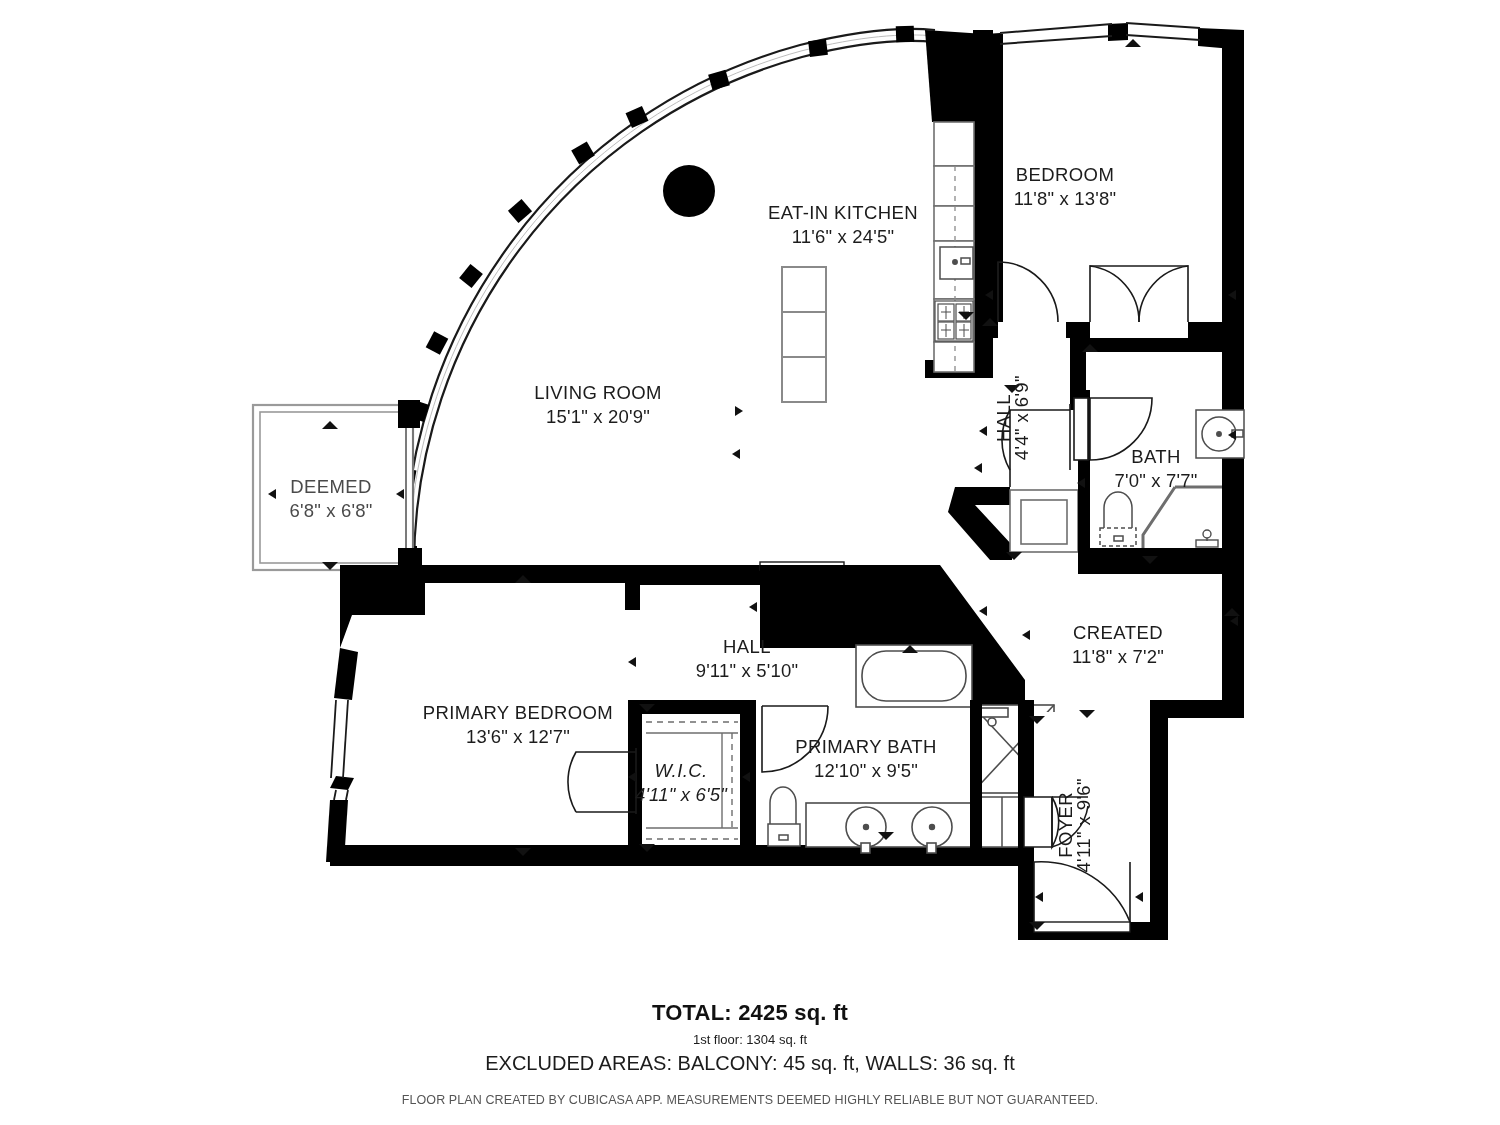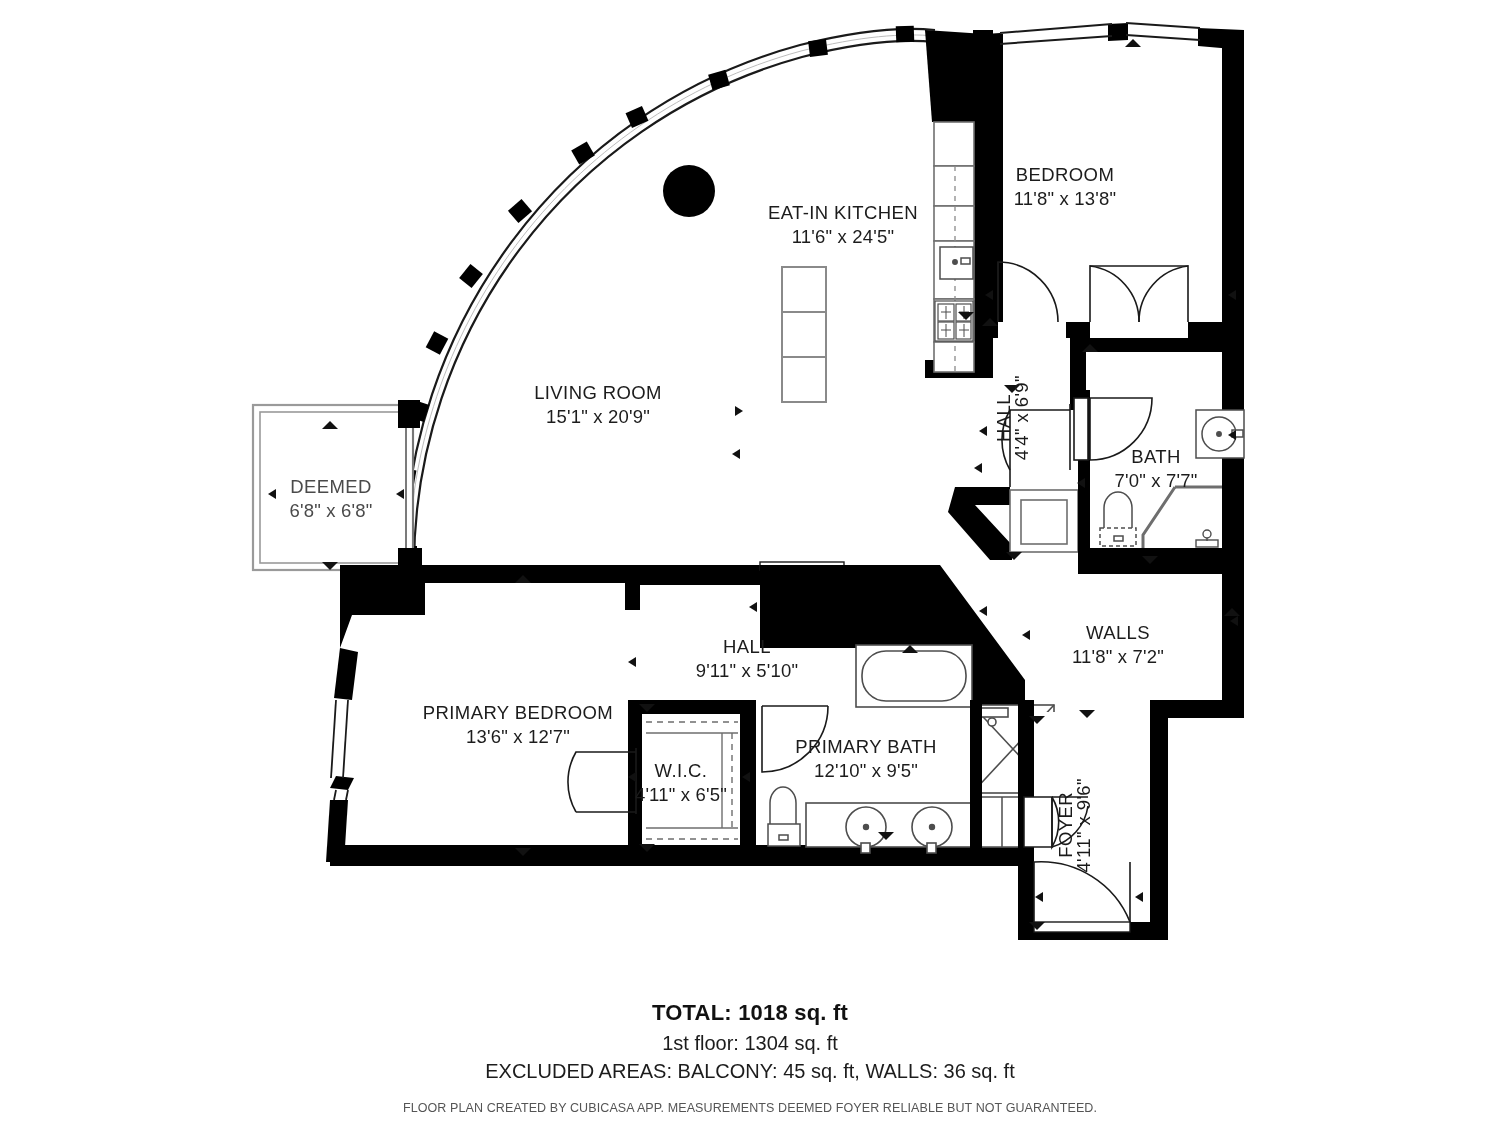--- a/index.html
+++ b/index.html
@@ -67,21 +67,21 @@
     text-align: center;
   }
   #summary .total {
     font-size: 22px;
     font-weight: bold;
     letter-spacing: 0.2px;
     margin: 0 0 6px 0;
     color: #111;
   }
   #summary .floor {
-    font-size: 20px;
+    font-size: 13px;
     margin: 0 0 5px 0;
     color: #1c1c1c;
   }
   #summary .excluded {
     font-size: 20px;
     margin: 0 0 18px 0;
     color: #1c1c1c;
   }
   #summary .credit {
     font-size: 12.5px;
@@ -466,49 +466,49 @@
       </div>
       <div class="room-label" style="left: 996px; top: 445px; width: 320px;">
         <span class="rl-name">BATH</span>
         <span class="rl-dim">7'0" x 7'7"</span>
       </div>
       <div class="vert-wrap" style="left: 973px; top: 358px; width: 80px; height: 120px;">
         <span>HALL</span>
         <span>4'4" x 6'9"</span>
       </div>
       <div class="room-label" style="left: 958px; top: 621px; width: 320px;">
-        <span class="rl-name">WALLS</span>
+        <span class="rl-name">CREATED</span>
         <span class="rl-dim">11'8" x 7'2"</span>
       </div>
       <div class="room-label muted" style="left: 171px; top: 475px; width: 320px;">
         <span class="rl-name">DEEMED</span>
         <span class="rl-dim">6'8" x 6'8"</span>
       </div>
       <div class="room-label" style="left: 334px; top: 701px; width: 320px; padding-left: 24px;">
         <span class="rl-name">PRIMARY BEDROOM</span>
         <span class="rl-dim">13'6" x 12'7"</span>
       </div>
       <div class="room-label" style="left: 587px; top: 635px; width: 320px;">
         <span class="rl-name">HALL</span>
         <span class="rl-dim">9'11" x 5'10"</span>
       </div>
-      <div class="room-label" style="left: 521px; top: 759px; width: 320px;">
+      <div class="room-label" style="left: 521px; top: 759px; width: 320px; font-style: italic;">
         <span class="rl-name">W.I.C.</span>
         <span class="rl-dim">4'11" x 6'5"</span>
       </div>
       <div class="room-label" style="left: 706px; top: 735px; width: 320px;">
         <span class="rl-name">PRIMARY BATH</span>
         <span class="rl-dim">12'10" x 9'5"</span>
       </div>
       <div class="vert-wrap" style="left: 1035px; top: 765px; width: 80px; height: 120px;">
         <span>FOYER</span>
         <span>4'11" x 9'6"</span>
       </div>
     </div>
 
 <div id="summary">
-  <p class="total">TOTAL: 1018 sq. ft</p>
+  <p class="total">TOTAL: 2425 sq. ft</p>
   <p class="floor">1st floor: 1304 sq. ft</p>
   <p class="excluded">EXCLUDED AREAS: BALCONY: 45 sq. ft, WALLS: 36 sq. ft</p>
-  <p class="credit">FLOOR PLAN CREATED BY CUBICASA APP. MEASUREMENTS DEEMED FOYER RELIABLE BUT NOT GUARANTEED.</p>
+  <p class="credit">FLOOR PLAN CREATED BY CUBICASA APP. MEASUREMENTS DEEMED HIGHLY RELIABLE BUT NOT GUARANTEED.</p>
 </div>
 
 </div>
 
 </body></html>

